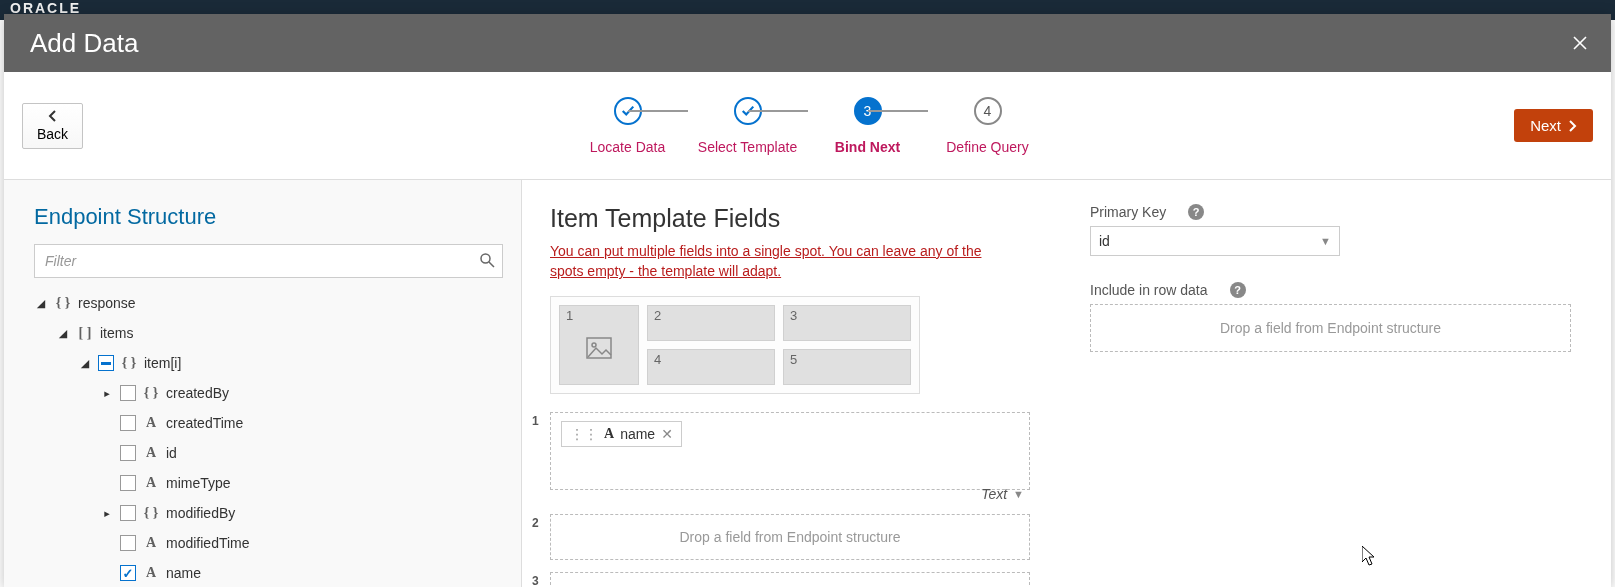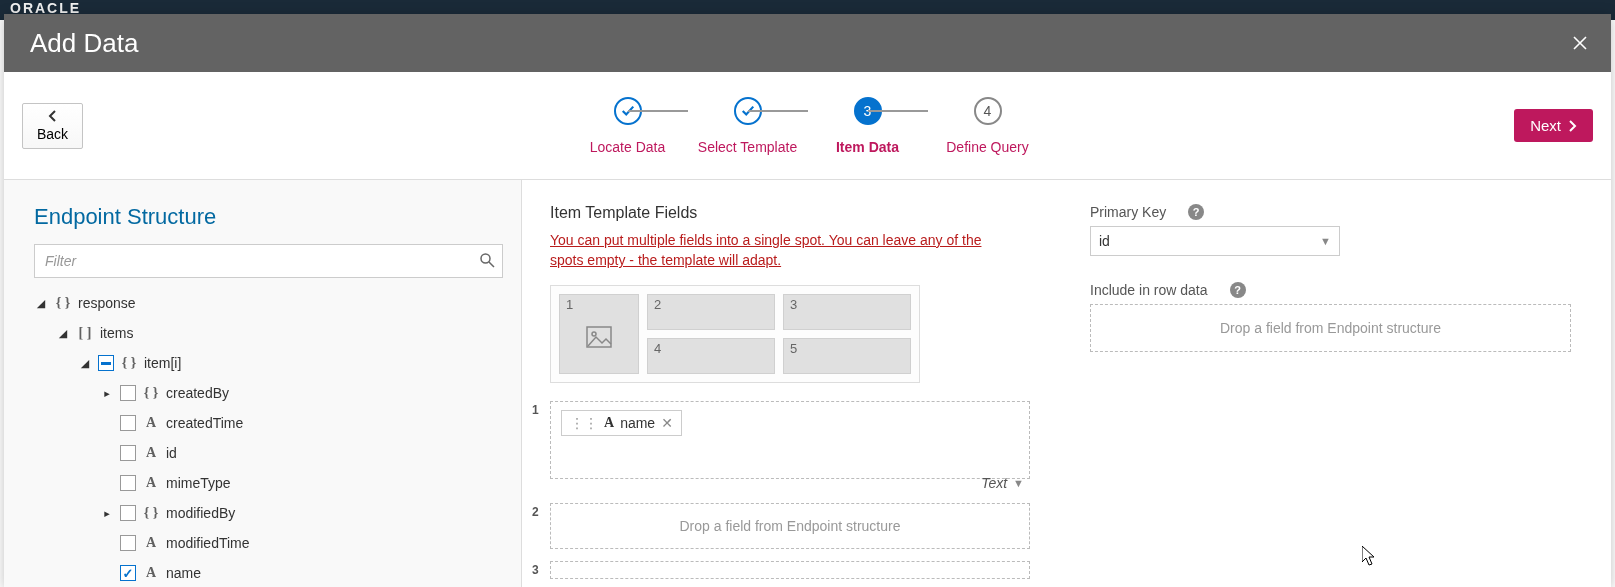--- a/index.html
+++ b/index.html
@@ -67,21 +67,21 @@
     border: 1px solid #c4c4c4;
     background: linear-gradient(#fff,#f7f7f7);
     padding: 6px 14px;
     cursor: pointer;
     font-size: 14px;
     display:flex;align-items:center;gap:4px;
     border-radius:2px;
     flex-direction:column;
   }
   .next-btn {
-    background: #be185d;
+    background: #c2410c;
     color: #fff;
     border: none;
     padding: 8px 16px;
     cursor: pointer;
     font-size: 15px;
     display:flex;align-items:center;gap:6px;
     border-radius:3px;
     margin-left:auto;
   }
 
@@ -172,21 +172,21 @@
   .indent-2 { padding-left:44px; }
   .indent-3 { padding-left:66px; }
 
   
   .right {
     flex:1; padding:24px 40px 0 28px; overflow:auto;
     display:flex; gap:60px;
   }
   .right-main { flex:0 0 480px; }
   .right-side { flex:1; }
-  .right h2 { font-weight:300;font-size:16px;color:#333;margin-bottom:8px; }
+  .right h2 { font-weight:300;font-size:25px;color:#333;margin-bottom:8px; }
   .desc { font-size:14px;color:#b91c1c; margin-bottom:14px; max-width:460px; line-height:1.45;text-decoration:underline; }
 
   .slot-preview {
     border:1px solid #ddd; padding:8px; background:#fdfdfd;
     display:grid;
     grid-template-columns: 80px 1fr 1fr;
     grid-template-rows: 36px 36px;
     gap:8px;
     width:370px;
     margin-bottom:18px;
@@ -289,21 +289,21 @@
       <div class="step done">
         <div class="circle">
             <svg viewBox="0 0 16 16">
               <path d="M2 8 L6 12 L14 3" fill="none" stroke="#0572ce" stroke-width="2.5"></path>
             </svg>
           </div>
         <div class="label">Select Template</div>
       </div>
       <div class="step active">
         <div class="circle">3</div>
-        <div class="label">Item Data</div>
+        <div class="label">Bind Next</div>
       </div>
       <div class="step pending">
         <div class="circle">4</div>
         <div class="label">Define Query</div>
       </div>
     </div>
 
     <button class="next-btn">
       <span>Next</span>
       <svg width="10" height="12" viewBox="0 0 10 12" fill="none" stroke="#fff" stroke-width="2">

